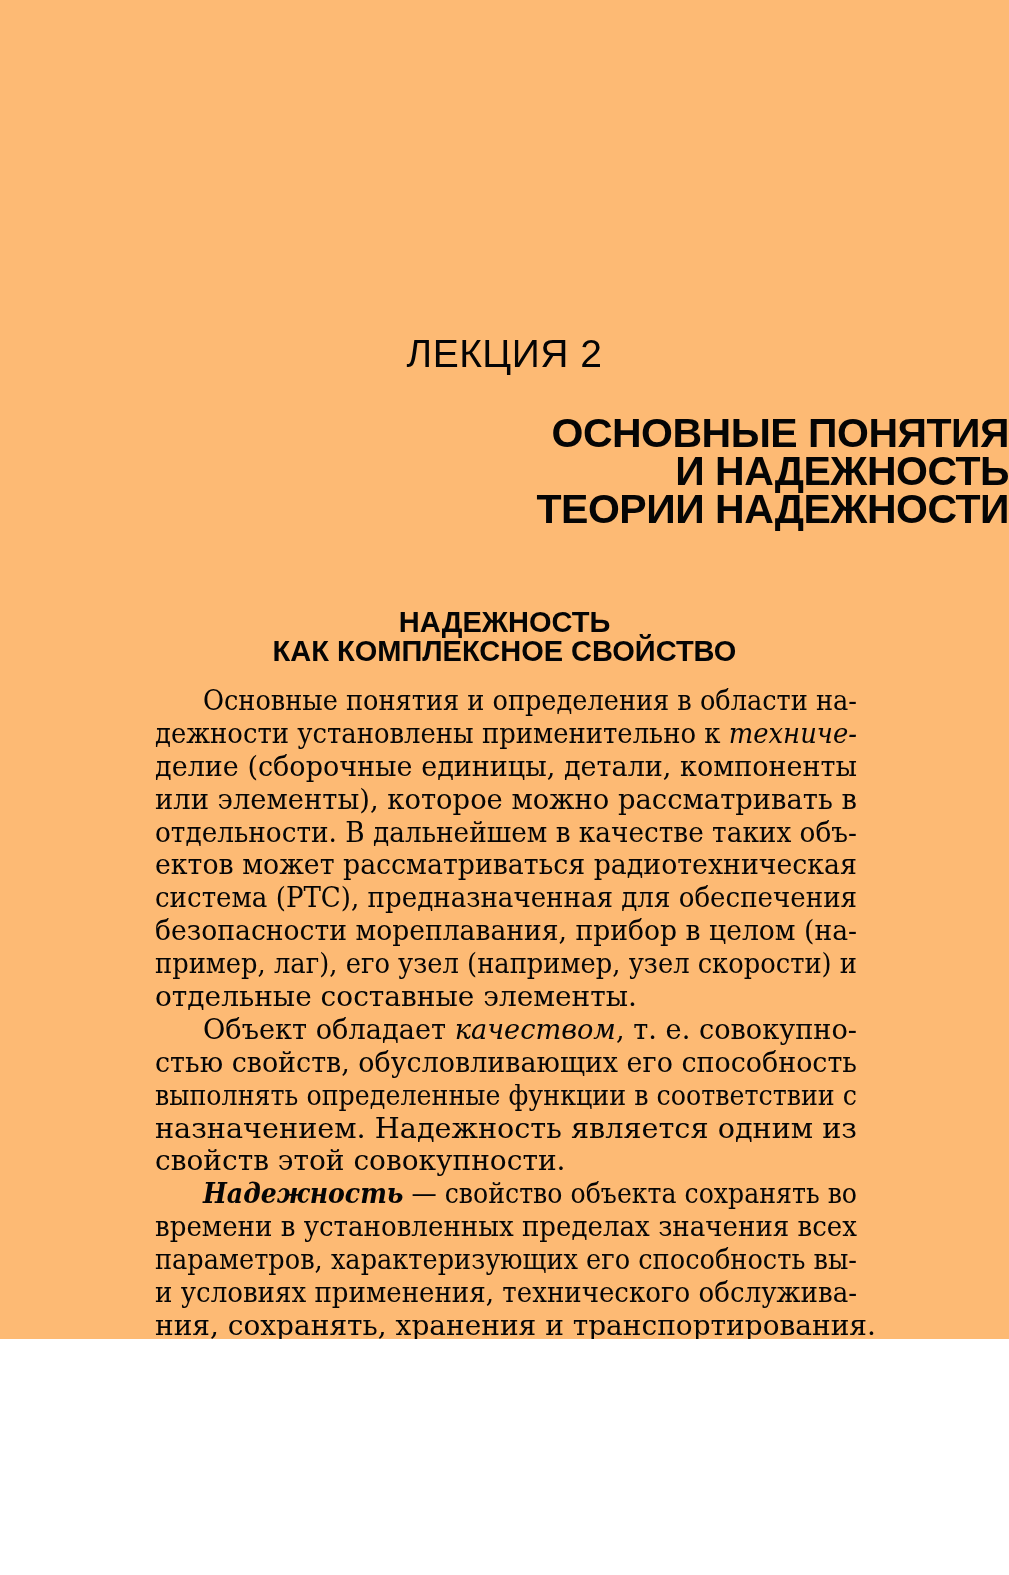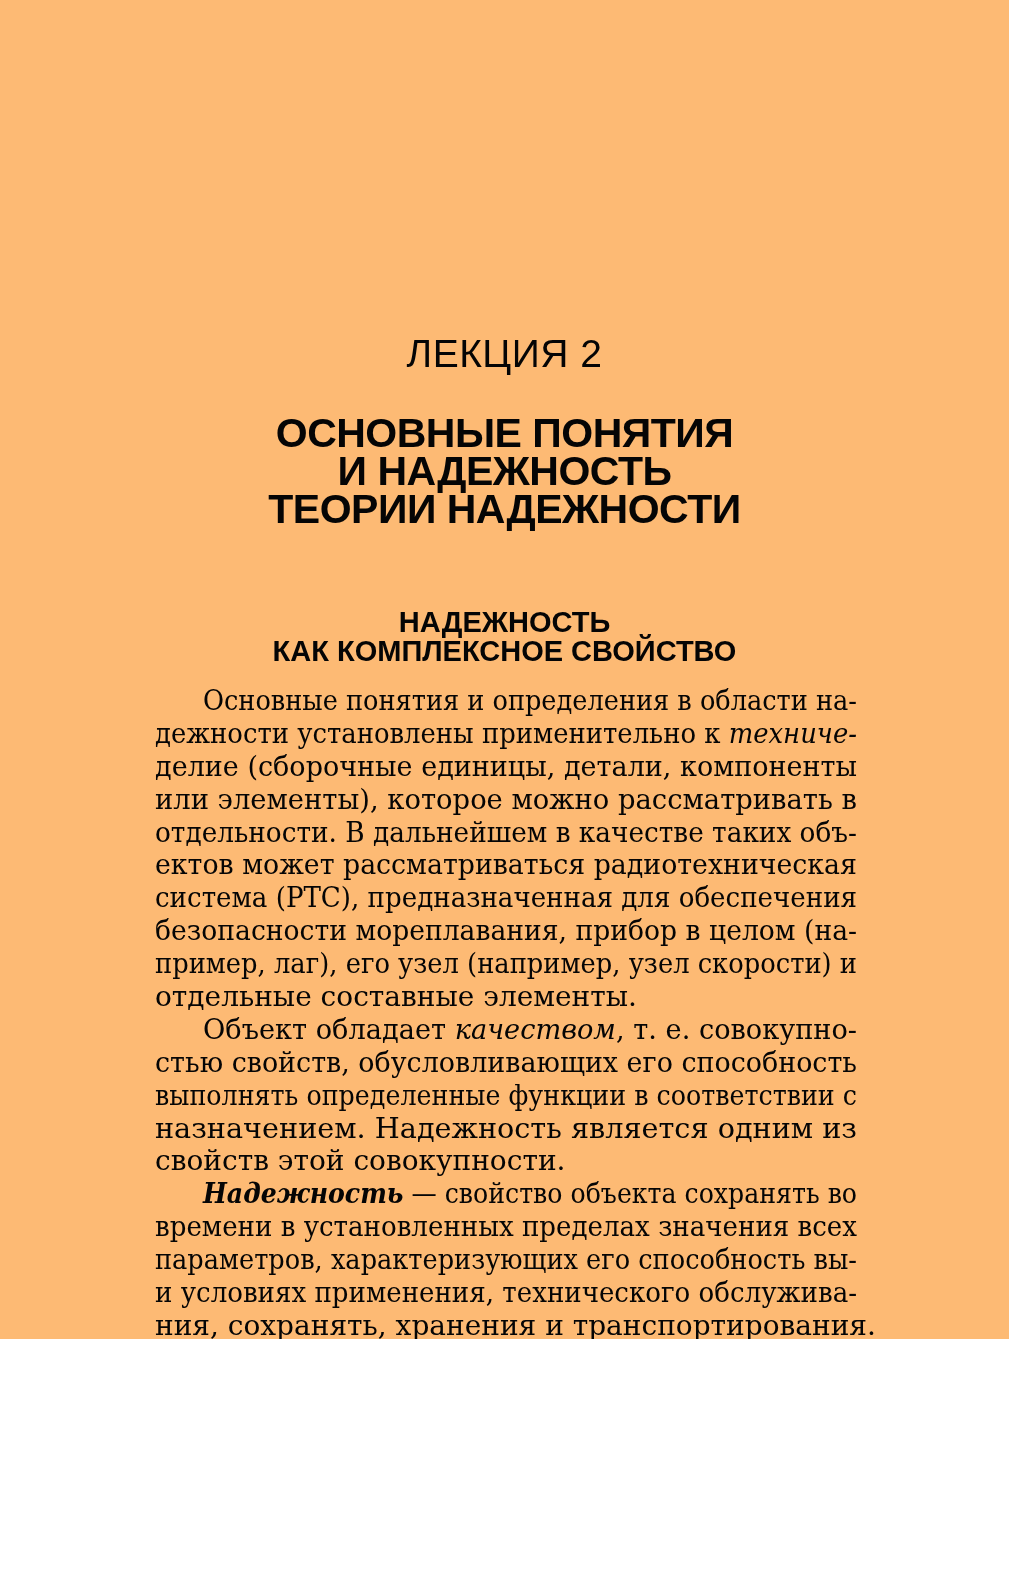--- a/index.html
+++ b/index.html
@@ -13,21 +13,21 @@
   }
   .lecture-title {
     position:absolute; top:334px; left:0; width:1009px;
     text-align:center;
     font-family:"Liberation Sans", sans-serif;
     font-size:39px; line-height:40px; font-weight:400;
     letter-spacing:0.5px;
   }
   .main-title {
     position:absolute; top:414px; left:0; width:1009px;
-    text-align:center;
+    text-align:right;
     font-family:"Liberation Sans", sans-serif;
     font-size:41px; line-height:38px; font-weight:700;
     letter-spacing:-0.5px;
   }
   .sub-title {
     position:absolute; top:608px; left:0; width:1009px;
     text-align:center;
     font-family:"Liberation Sans", sans-serif;
     font-size:29px; line-height:29px; font-weight:700;
   }

